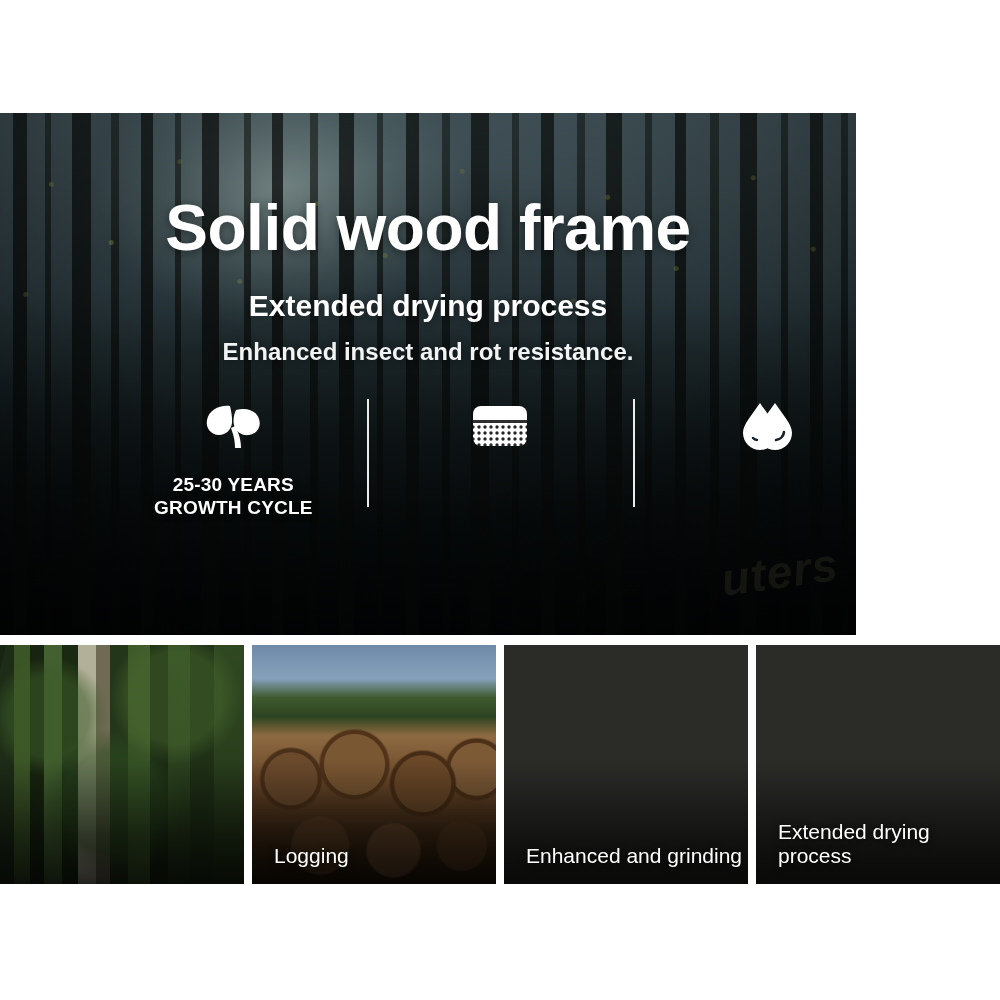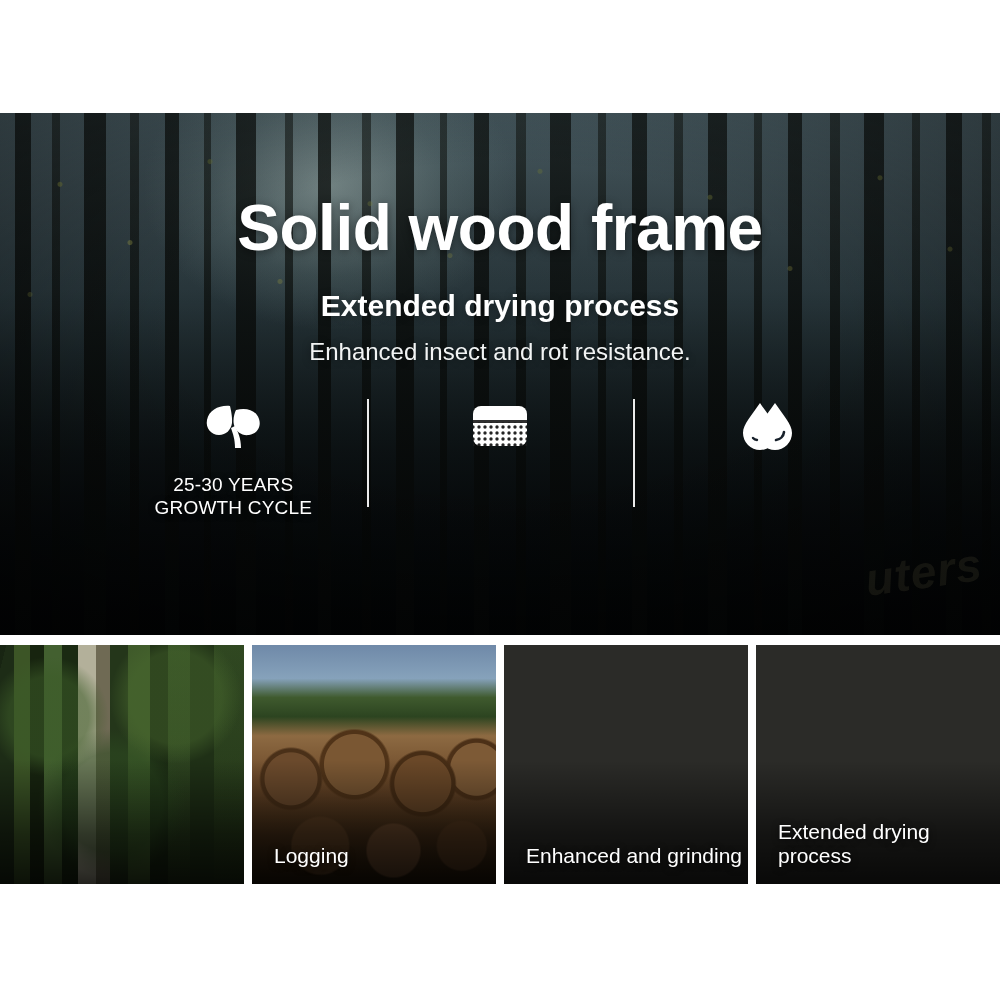--- a/index.html
+++ b/index.html
@@ -13,21 +13,21 @@
     font-family: "Liberation Sans", sans-serif;
     overflow: hidden;
     position: relative;
   }
 
   
   .hero {
     position: absolute;
     left: 0;
     top: 113px;
-    width: 1000px;
+    width: 856px;
     height: 522px;
     overflow: hidden;
     background: #000000;
   }
   .hero-bg {
     position: absolute;
     inset: 0;
     background:
       
       radial-gradient(ellipse 260px 200px at 33% 14%, rgba(196,214,206,0.40) 0%, rgba(140,165,160,0.16) 45%, rgba(0,0,0,0) 72%),
@@ -100,21 +100,21 @@
     font-size: 30px;
     font-weight: bold;
     line-height: 1;
     text-shadow: 0 1px 8px rgba(0,0,0,0.45);
   }
   .hero-sub2 {
     position: absolute;
     top: 227px;
     left: 0; right: 0;
     font-size: 24px;
-    font-weight: normal;
+    font-weight: bold;
     line-height: 1;
     color: #f2f4f4;
     text-shadow: 0 1px 8px rgba(0,0,0,0.45);
   }
 
   
   .features {
     position: absolute;
     left: 100px;
     top: 282px;
@@ -140,21 +140,21 @@
   }
   .feature-icon {
     height: 62px;
     display: flex;
     align-items: center;
     justify-content: center;
   }
   .feature-label {
     margin-top: 16px;
     font-size: 19px;
-    font-weight: normal;
+    font-weight: bold;
     line-height: 1.22;
     color: #ffffff;
     text-align: center;
     letter-spacing: 0.2px;
     text-shadow: 0 1px 6px rgba(0,0,0,0.5);
     white-space: pre-line;
   }
 
   .watermark {
     position: absolute;

